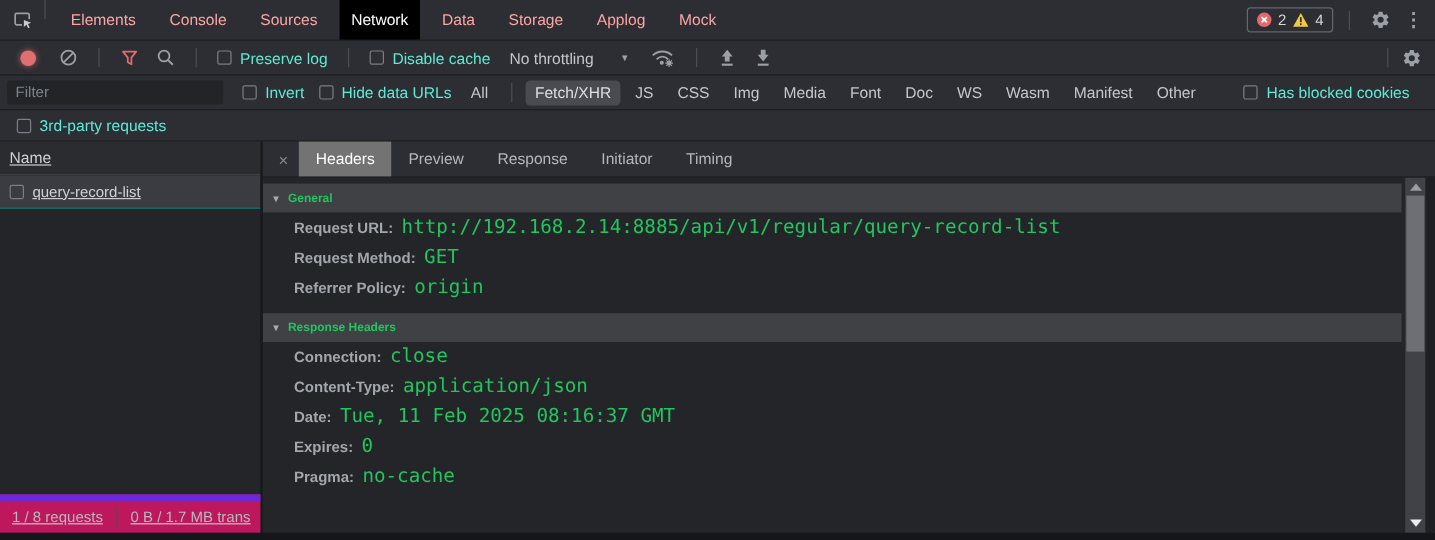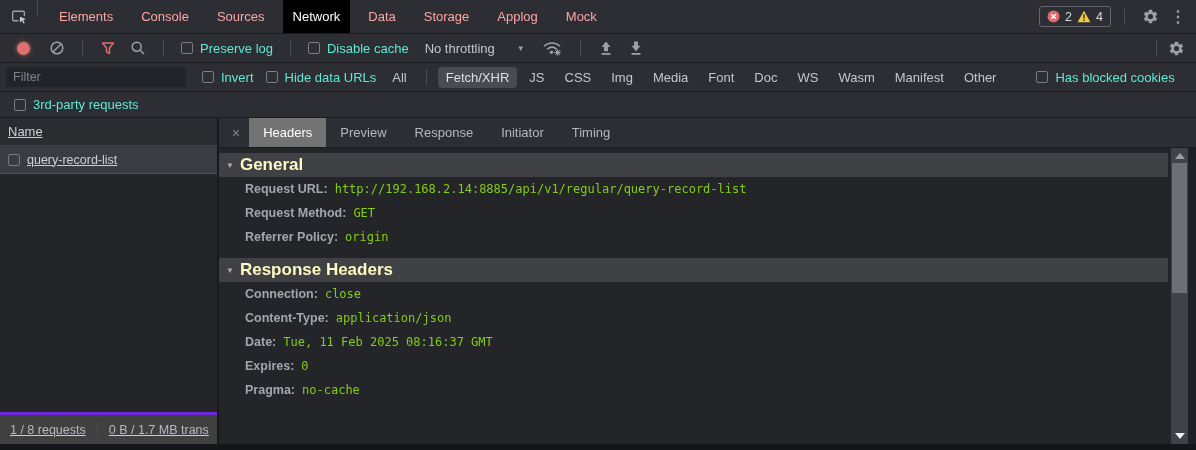--- a/index.html
+++ b/index.html
@@ -73,45 +73,45 @@
   .name-header {
     flex:0 0 28px; display:flex; align-items:center; padding:0 8px;
     background:#2a2c30; border-bottom:1px solid #3b3e43; color:#ced1d5;
   }
   .request-list { flex:1 1 auto; overflow:hidden; }
   .request-row {
     height:28px; display:flex; align-items:center; padding:0 8px;
     background:#3a3c41; border-bottom:1px solid #0f766e; color:#ced1d5; font-size:12.5px;
   }
   .left-status {
-    flex:0 0 32px; border-top:3px solid #6d28d9; background:#404040;
+    flex:0 0 32px; border-top:6px solid #6d28d9; background:#be185d;
     display:flex; align-items:center; padding:0 10px; gap:4px;
     color:#b6bac0; font-size:12.5px; white-space:nowrap; overflow:hidden;
   }
 
   .right-panel { flex:1 1 auto; display:flex; flex-direction:column; min-width:0; }
   .detail-tabs {
     flex:0 0 30px; background:#2c2e33; border-bottom:1px solid #1a1c1f;
     display:flex; align-items:stretch; padding-left:4px;
   }
   .close-x { color:#85898f; font-size:14px; padding:0 9px; display:flex; align-items:center; }
   .dtab { padding:0 14px; display:flex; align-items:center; color:#b4b8be; }
   .dtab.active { background:#737373; color:#fff; font-weight:normal; }
 
   .detail-body { flex:1 1 auto; position:relative; background:#232528; overflow:hidden; padding-top:5px; }
   .detail-body::after { content:""; position:absolute; right:0; top:0; bottom:0; width:8px; background:#1e2024; }
   .section-bar {
     height:24px; background:#3f4145; display:flex; align-items:center;
     padding-left:7px; margin-right:28px;
   }
   .sec-arrow { font-size:8px; color:#a8abaf; margin-right:6px; }
-  .section-title { font-weight:bold; font-size:17px; color:#fef9c3; }
+  .section-title { font-weight:bold; font-size:10px; color:#22c55e; }
   .kv { line-height:24px; padding-left:26px; white-space:nowrap; overflow:hidden; }
   .k { font-weight:bold; color:#a2a7ad; font-size:12.5px; margin-right:7px; }
-  .v { font-family:"DejaVu Sans Mono", monospace; color:#84cc16; font-size:12px;margin-top:12px; }
+  .v { font-family:"DejaVu Sans Mono", monospace; color:#22c55e; font-size:16px;margin-top:12px; }
   .gap { height:9px; }
   .status-dot {
     display:inline-block; width:10px; height:10px; border-radius:50%;
     background:radial-gradient(circle at 35% 30%, #8ee08a, #2f9e33);
     margin-right:7px; vertical-align:-1px;
   }
 
   .scrollbar { position:absolute; top:0; right:8px; bottom:0; width:17px; background:#404247; }
   .sb-up, .sb-down { position:absolute; left:0; right:0; height:14px; display:flex; align-items:center; justify-content:center; }
   .sb-up { top:1px; } .sb-down { bottom:1px; }

